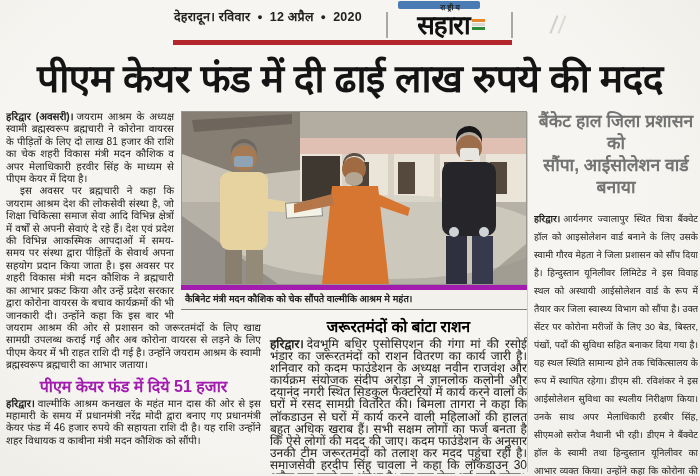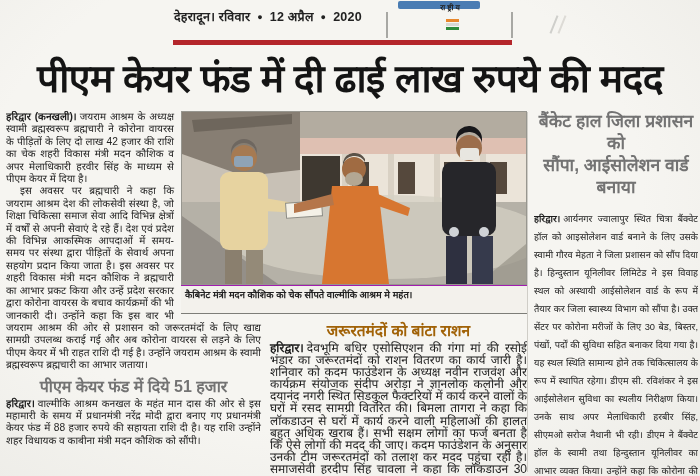--- a/index.html
+++ b/index.html
@@ -27,45 +27,45 @@
   
   .headline{left:0;top:54px;width:700px;text-align:center;font-size:39px;line-height:50px;
     font-weight:800;color:#141414;white-space:nowrap;letter-spacing:-.5px;}
   
   .main{left:6px;top:111px;width:521px;height:363px;overflow:hidden;}
   .main p{margin:0;text-align:justify;font-size:10.2px;line-height:12.4px;color:#1e1e1e;}
   .lead-dateline{font-weight:700;margin-right:3px;}
   .photo-fig{float:right;width:346px;margin:1px 0 5px 7px;}
   .photo-frame{border:1px solid #97968f;background:#cfc9bf;}
   .photo-frame svg{display:block;}
-  .caption{border-top:1px solid #a21caf;border-bottom:1px solid #7d7d78;background:#f3f1ec;
-    font-size:9.5px;font-weight:700;color:#222;padding:3px 4px 13px;line-height:11px;}
+  .caption{border-top:5px solid #a21caf;border-bottom:1px solid #7d7d78;background:#f3f1ec;
+    font-size:9.5px;font-weight:700;color:#222;padding:3px 4px 5px;line-height:11px;}
   .ration{float:right;clear:right;width:257px;margin:3px 0 0 9px;}
-  .sec-head{margin:0 0 3px;text-align:center;font-size:15.5px;font-weight:800;color:#a16207;line-height:17px;}
+  .sec-head{margin:0 0 3px;text-align:center;font-size:15.5px;font-weight:800;color:#000000;line-height:17px;}
   .ration p{font-size:12px;line-height:12.1px;}
-  .pm51-head{margin:6px 0 2px;text-align:center;font-size:16px;font-weight:800;color:#737373;line-height:18px;}
+  .pm51-head{margin:6px 0 2px;text-align:center;font-size:16px;font-weight:800;color:#a21caf;line-height:18px;}
   
   .right-col{left:534px;top:110px;width:164px;height:366px;overflow:hidden;}
   .right-col h2{margin:0 0 12px;text-align:center;font-size:17.5px;line-height:22px;font-weight:800;color:#737373;}
   .right-col p{margin:0;text-align:justify;font-size:9.3px;line-height:18px;color:#1e1e1e;}
   .rule-right{left:527px;top:112px;width:1px;height:360px;background:#cfcdc7;}
 </style>
 </head>
 <body>
 
 <div>
 
   <div class="abs top-blue"></div>
   <div class="abs dateline">
     <span>देहरादून। रविवार</span><span class="dot">●</span><span>12 अप्रैल</span><span class="dot">●</span><span>2020</span>
   </div>
   <div class="abs vsep sep1"></div>
   <div class="abs logo">
     <span class="tag">राष्ट्रीय</span>
-    <span class="word"><span class="flag"><i class="f1"></i><i class="f2"></i><i class="f3"></i></span></span>
+    <span class="word"><span>सहारा</span><span class="flag"><i class="f1"></i><i class="f2"></i><i class="f3"></i></span></span>
   </div>
   <div class="abs vsep sep2"></div>
   <div class="abs stray"></div>
   <div class="abs stray2"></div>
   <div class="abs red-bar"></div>
 
   <div class="abs headline">पीएम केयर फंड में दी ढाई लाख रुपये की मदद</div>
 
   <div class="abs main">
 
@@ -120,25 +120,25 @@
         </svg>
       </div>
       <figcaption class="caption">कैबिनेट मंत्री मदन कौशिक को चेक सौंपते वाल्मीकि आश्रम मे महंत।</figcaption>
     </figure>
 
     <div class="ration">
       <h3 class="sec-head">जरूरतमंदों को बांटा राशन</h3>
       <p><b class="lead-dateline">हरिद्वार।</b><span>देवभूमि बधिर एसोसिएशन की गंगा मां की रसोई भंडार का जरूरतमंदों को राशन वितरण का कार्य जारी है। शनिवार को कदम फाउंडेशन के अध्यक्ष नवीन राजवंश और कार्यक्रम संयोजक संदीप अरोड़ा ने ज्ञानलोक कलोनी और दयानंद नगरी स्थित सिडकुल फैक्टरियों में कार्य करने वालों के घरों में रसद सामग्री वितरित की। बिमला तागरा ने कहा कि लॉकडाउन से घरों में कार्य करने वाली महिलाओं की हालत बहुत अधिक खराब हैं। सभी सक्षम लोगों का फर्ज बनता है कि ऐसे लोगों की मदद की जाए। कदम फाउंडेशन के अनुसार उनकी टीम जरूरतमंदों को तलाश कर मदद पहुंचा रही है। समाजसेवी हरदीप सिंह चावला ने कहा कि लॉकडाउन 30 अप्रैल तक बढ़ने का अंदेशा है। तब तक सेवा धर्म जारी रहेगा।</span></p>
     </div>
 
-    <p><b class="lead-dateline">हरिद्वार (कनखली)।</b><span>जयराम आश्रम के अध्यक्ष स्वामी ब्रह्मस्वरूप ब्रह्मचारी ने कोरोना वायरस के पीड़ितों के लिए दो लाख 42 हजार की राशि का चेक शहरी विकास मंत्री मदन कौशिक व अपर मेलाधिकारी हरवीर सिंह के माध्यम से पीएम केयर में दिया है।</span></p>
+    <p><b class="lead-dateline">हरिद्वार (अवसरी)।</b><span>जयराम आश्रम के अध्यक्ष स्वामी ब्रह्मस्वरूप ब्रह्मचारी ने कोरोना वायरस के पीड़ितों के लिए दो लाख 81 हजार की राशि का चेक शहरी विकास मंत्री मदन कौशिक व अपर मेलाधिकारी हरवीर सिंह के माध्यम से पीएम केयर में दिया है।</span></p>
     <p style="text-indent:14px;"><span>इस अवसर पर ब्रह्मचारी ने कहा कि जयराम आश्रम देश की लोकसेवी संस्था है, जो शिक्षा चिकित्सा समाज सेवा आदि विभिन्न क्षेत्रों में वर्षों से अपनी सेवाएं दे रहे हैं। देश एवं प्रदेश की विभिन्न आकस्मिक आपदाओं में समय-समय पर संस्था द्वारा पीड़ितों के सेवार्थ अपना सहयोग प्रदान किया जाता है। इस अवसर पर शहरी विकास मंत्री मदन कौशिक ने ब्रह्मचारी का आभार प्रकट किया और उन्हें प्रदेश सरकार द्वारा कोरोना वायरस के बचाव कार्यक्रमों की भी जानकारी दी। उन्होंने कहा कि इस बार भी जयराम आश्रम की ओर से प्रशासन को जरूरतमंदों के लिए खाद्य सामग्री उपलब्ध कराई गई और अब कोरोना वायरस से लड़ने के लिए पीएम केयर में भी राहत राशि दी गई है। उन्होंने जयराम आश्रम के स्वामी ब्रह्मस्वरूप ब्रह्मचारी का आभार जताया।</span></p>
 
     <h3 class="pm51-head">पीएम केयर फंड में दिये 51 हजार</h3>
-    <p><b class="lead-dateline">हरिद्वार।</b><span>वाल्मीकि आश्रम कनखल के महंत मान दास की ओर से इस महामारी के समय में प्रधानमंत्री नरेंद्र मोदी द्वारा बनाए गए प्रधानमंत्री केयर फंड में 88 हजार रुपये की सहायता राशि दी है। यह राशि उन्होंने शहर विधायक व काबीना मंत्री मदन कौशिक को सौंपी।</span></p>
+    <p><b class="lead-dateline">हरिद्वार।</b><span>वाल्मीकि आश्रम कनखल के महंत मान दास की ओर से इस महामारी के समय में प्रधानमंत्री नरेंद्र मोदी द्वारा बनाए गए प्रधानमंत्री केयर फंड में 46 हजार रुपये की सहायता राशि दी है। यह राशि उन्होंने शहर विधायक व काबीना मंत्री मदन कौशिक को सौंपी।</span></p>
   </div>
 
   <div class="abs rule-right"></div>
   <div class="abs right-col">
     <h2><span>बैंकेट हाल जिला प्रशासन को</span><br><span>सौंपा, आईसोलेशन वार्ड बनाया</span></h2>
     <p><b class="lead-dateline">हरिद्वार।</b><span>आर्यनगर ज्वालापुर स्थित चित्रा बैंक्वेट हॉल को आइसोलेशन वार्ड बनाने के लिए उसके स्वामी गौरव मेहता ने जिला प्रशासन को सौंप दिया है। हिन्दुस्तान यूनिलीवर लिमिटेड ने इस विवाह स्थल को अस्थायी आईसोलेशन वार्ड के रूप में तैयार कर जिला स्वास्थ्य विभाग को सौंपा है। उक्त सेंटर पर कोरोना मरीजों के लिए 30 बेड, बिस्तर, पंखों, पर्दों की सुविधा सहित बनाकर दिया गया है। यह स्थल स्थिति सामान्य होने तक चिकित्सालय के रूप में स्थापित रहेगा। डीएम सी. रविशंकर ने इस आईसोलेशन सुविधा का स्थलीय निरीक्षण किया। उनके साथ अपर मेलाधिकारी हरबीर सिंह, सीएमओ सरोज नैथानी भी रही। डीएम ने बैंक्वेट हॉल के स्वामी तथा हिन्दुस्तान यूनिलीवर का आभार व्यक्त किया। उन्होंने कहा कि कोरोना की रोकथाम के लिए हमें अपनी क्षमताओं को बढ़ाने की आवश्यकता है। संक्रमण की हर स्थिति से निपटने के लिए जिला प्रशासन तैयारी कर रहा है। इसमें हॉस्टल, होटल, धर्मशालाओं, गेस्ट हाउस को भी चिह्नित कर इसके लिए इस्तेमाल किया जाएगा।</span></p>
   </div>
 
 </div>
 

